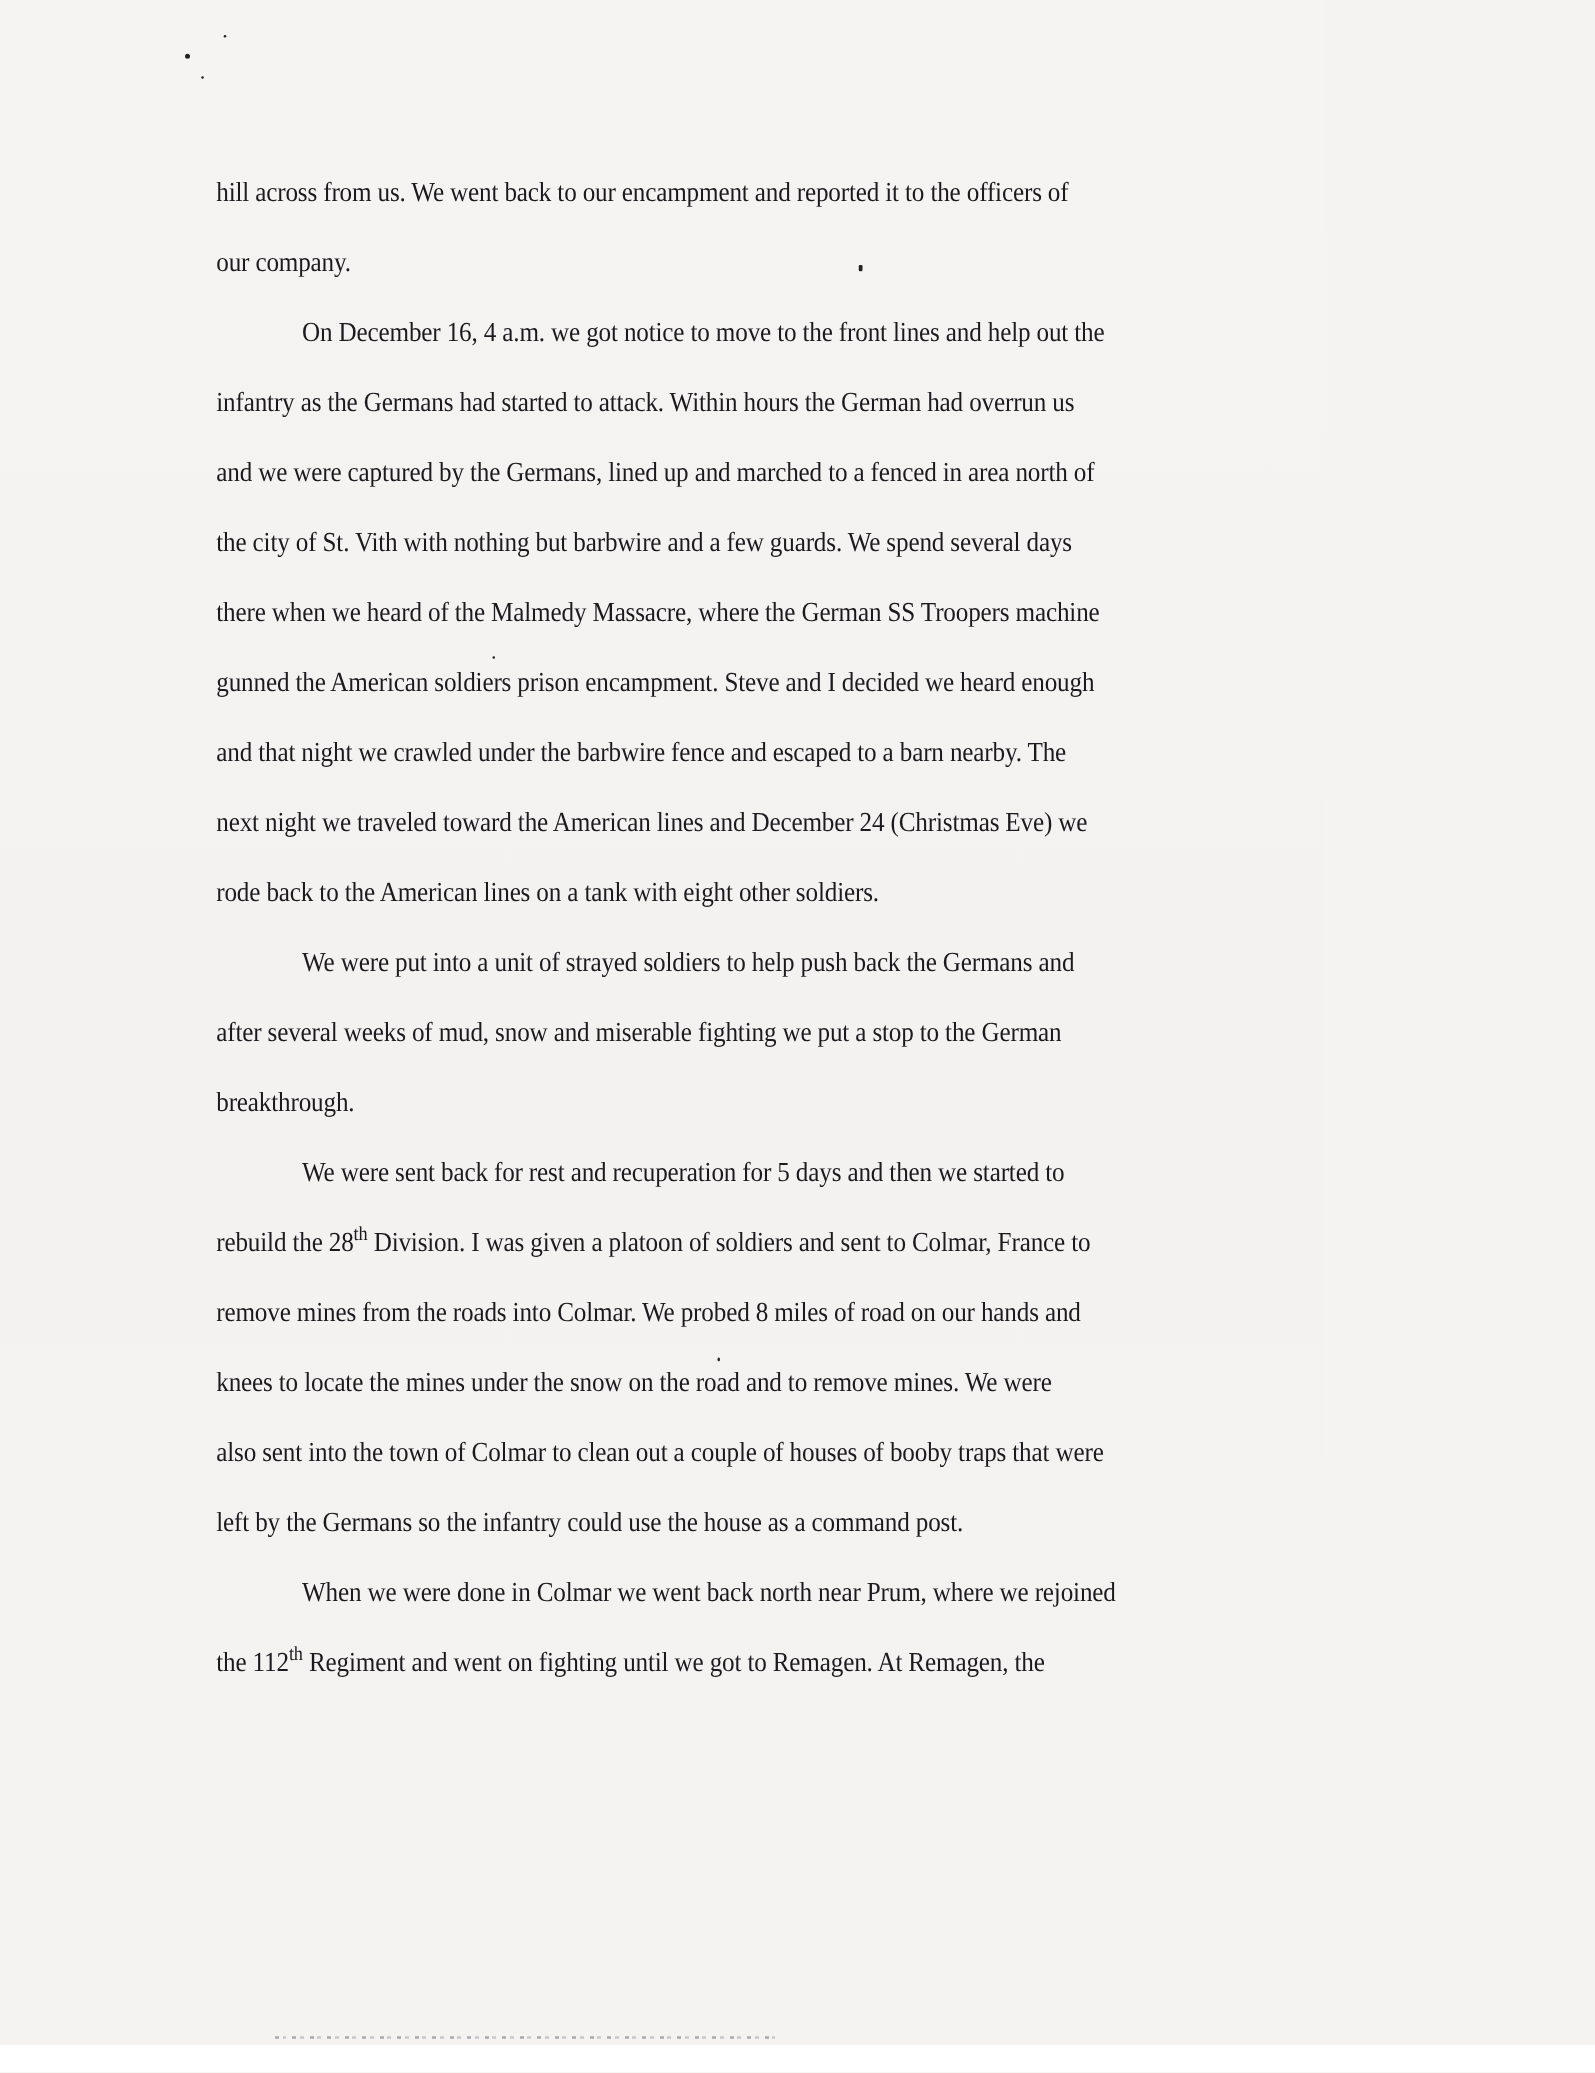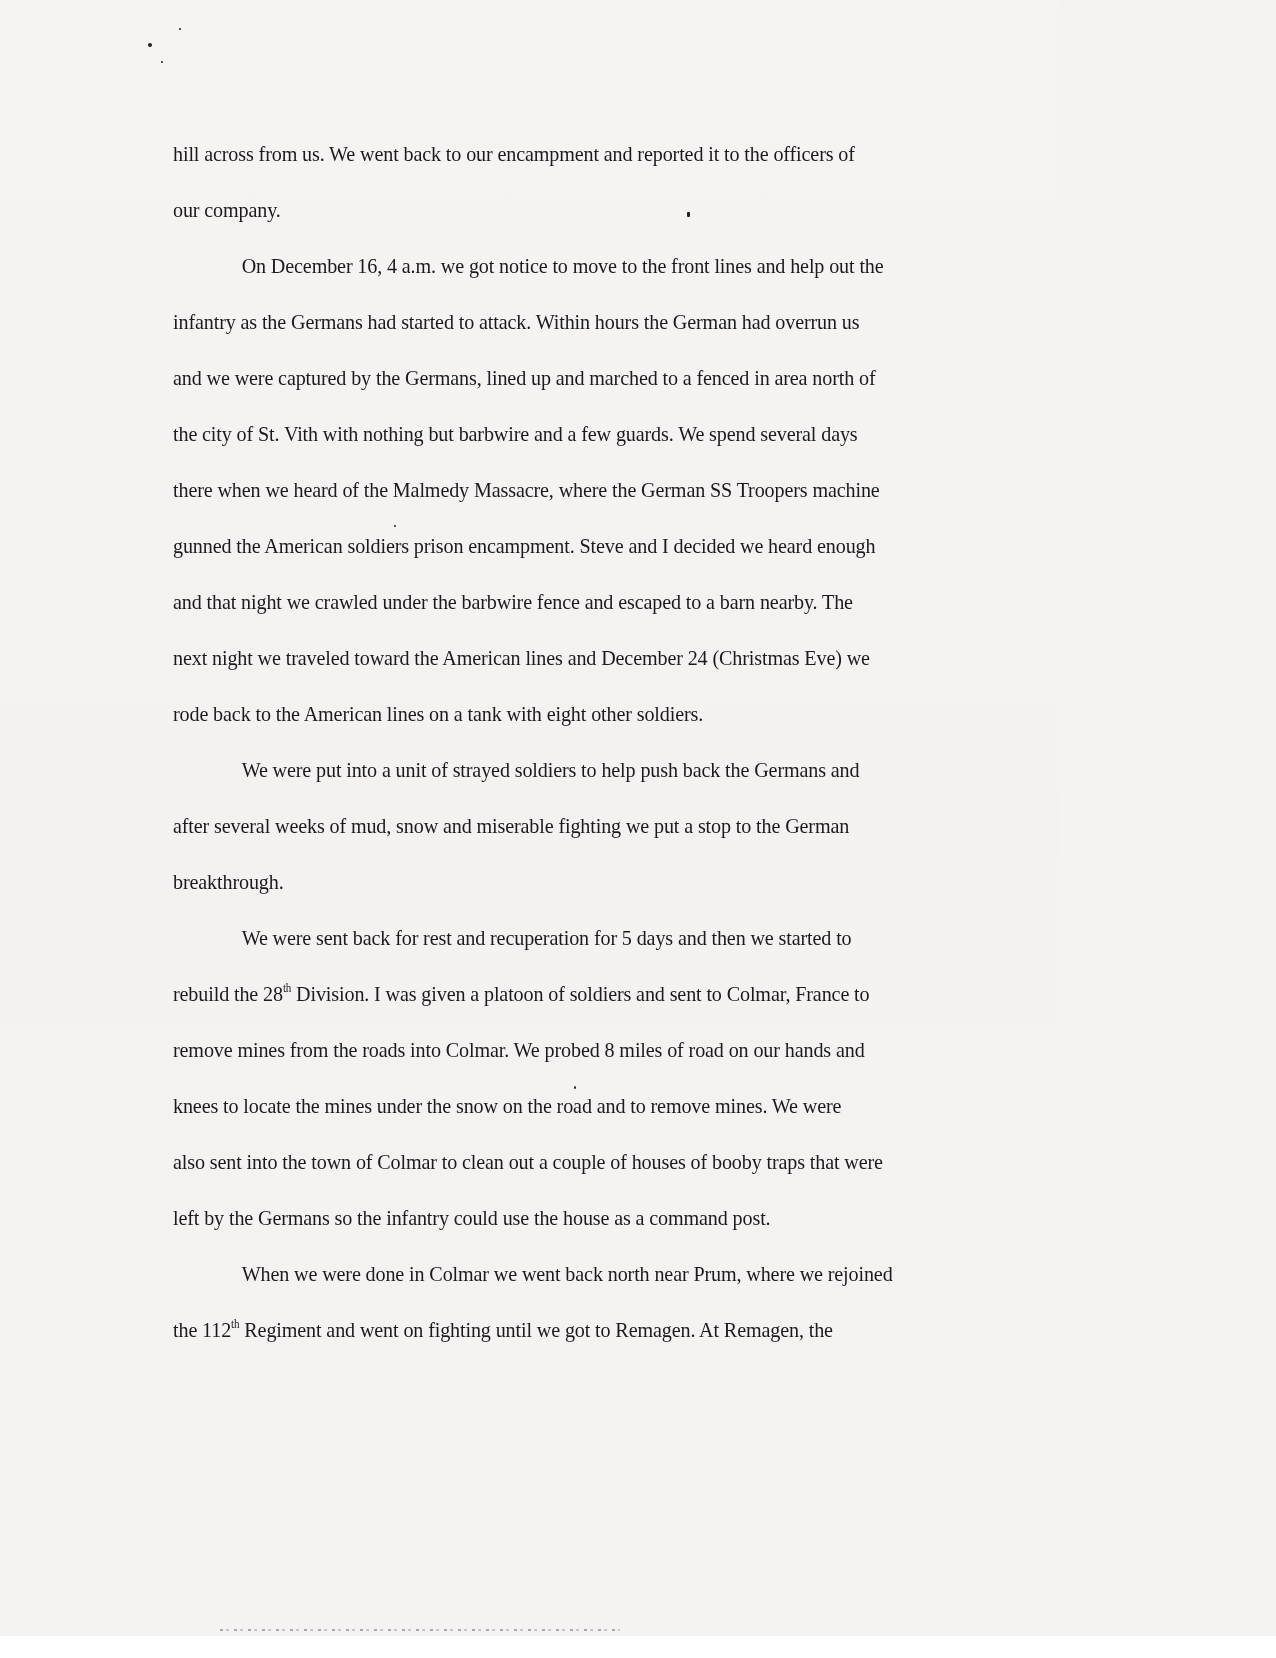--- a/index.html
+++ b/index.html
@@ -57,21 +57,21 @@
       font-size: 22px;
       white-space: nowrap;
       letter-spacing: -0.15px;
       transform: scaleX(0.915);
       transform-origin: left center;
     }
     .indent {
       padding-left: 75px;
     }
     sup {
-      font-size: 12px;
+      font-size: 16px;
       line-height: 0;
       vertical-align: 9px;
     }
   </style>
 </head>
 <body>
 
 <div class="page">
   <span class="speck" style="left:148px;top:43px;width:4px;height:4px;"></span>
   <span class="speck" style="left:179px;top:28px;width:2px;height:2px;"></span>

